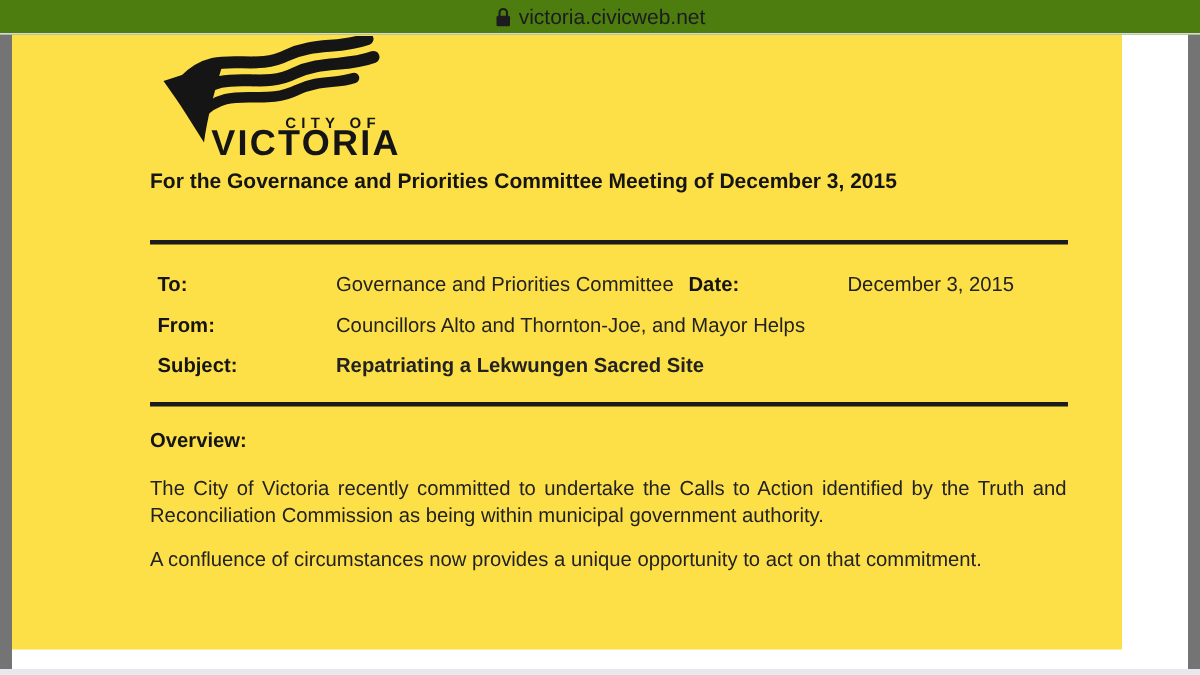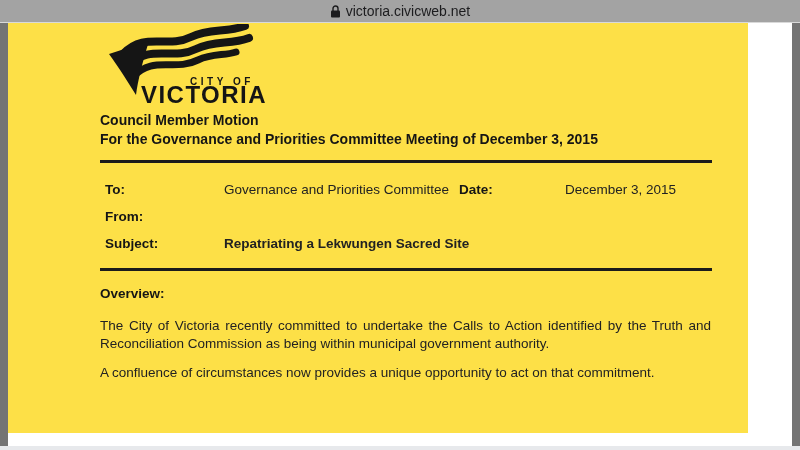--- a/index.html
+++ b/index.html
@@ -7,21 +7,21 @@
   body {
     font-family: "Liberation Sans", sans-serif;
     background: #ffffff;
     position: relative;
     color: #1d1d1d;
   }
 
   
   .browser-bar {
     position: absolute; top: 0; left: 0; width: 800px; height: 23px;
-    background: #a3a3a3;
+    background: #4d7c0f;
     border-bottom: 1px solid #d9d9d9;
     display: flex; align-items: center; justify-content: center;
     z-index: 5;
   }
   .url-pill {
     display: flex; align-items: center; gap: 5px;
     font-size: 14px; color: #1c1c1e;
   }
   .lock-svg { display: block; }
 
@@ -111,31 +111,31 @@
         <path d="M21,42 C43,19 65,37 89,25 C108,16 123,21 142,14" stroke-width="8"></path>
         <path d="M26,53 C46,31 67,48 91,36 C106,29 117,32 129,28" stroke-width="7"></path>
       </g>
       <path d="M2,30 L42,17 C35,40 31,56 29,71 L17,52 C12,44 7,37 2,30 Z" fill="#151515"></path>
       <text x="115" y="61" text-anchor="middle" font-family="Liberation Sans, sans-serif" font-size="10" font-weight="bold" letter-spacing="3.5" fill="#151515">CITY OF</text>
       <text x="97" y="79" text-anchor="middle" font-family="Liberation Sans, sans-serif" font-size="24" font-weight="bold" letter-spacing="1.5" fill="#151515">VICTORIA</text>
     </svg>
   </div>
 
   <div class="abs doc-title">
-    <div>Council Member Motion</div>
     <div>For the Governance and Priorities Committee Meeting of December 3, 2015</div>
   </div>
 
   <div class="abs rule rule-1"></div>
 
   <span class="abs meta-label to-label">To:</span>
   <span class="abs meta-value to-value">Governance and Priorities Committee</span>
   <span class="abs meta-label date-label">Date:</span>
   <span class="abs meta-value date-value">December 3, 2015</span>
   <span class="abs meta-label from-label">From:</span>
+  <span class="abs meta-value from-value">Councillors Alto and Thornton-Joe, and Mayor Helps</span>
   <span class="abs meta-label subject-label">Subject:</span>
   <span class="abs meta-value subject-value">Repatriating a Lekwungen Sacred Site</span>
 
   <div class="abs rule rule-2"></div>
 
   <span class="abs overview-heading">Overview:</span>
 
   <p class="abs body-para para-1 justified">The City of Victoria recently committed to undertake the Calls to Action identified by the Truth and Reconciliation Commission as being within municipal government authority.</p>
   <p class="abs body-para para-2">A confluence of circumstances now provides a unique opportunity to act on that commitment.</p>
 

